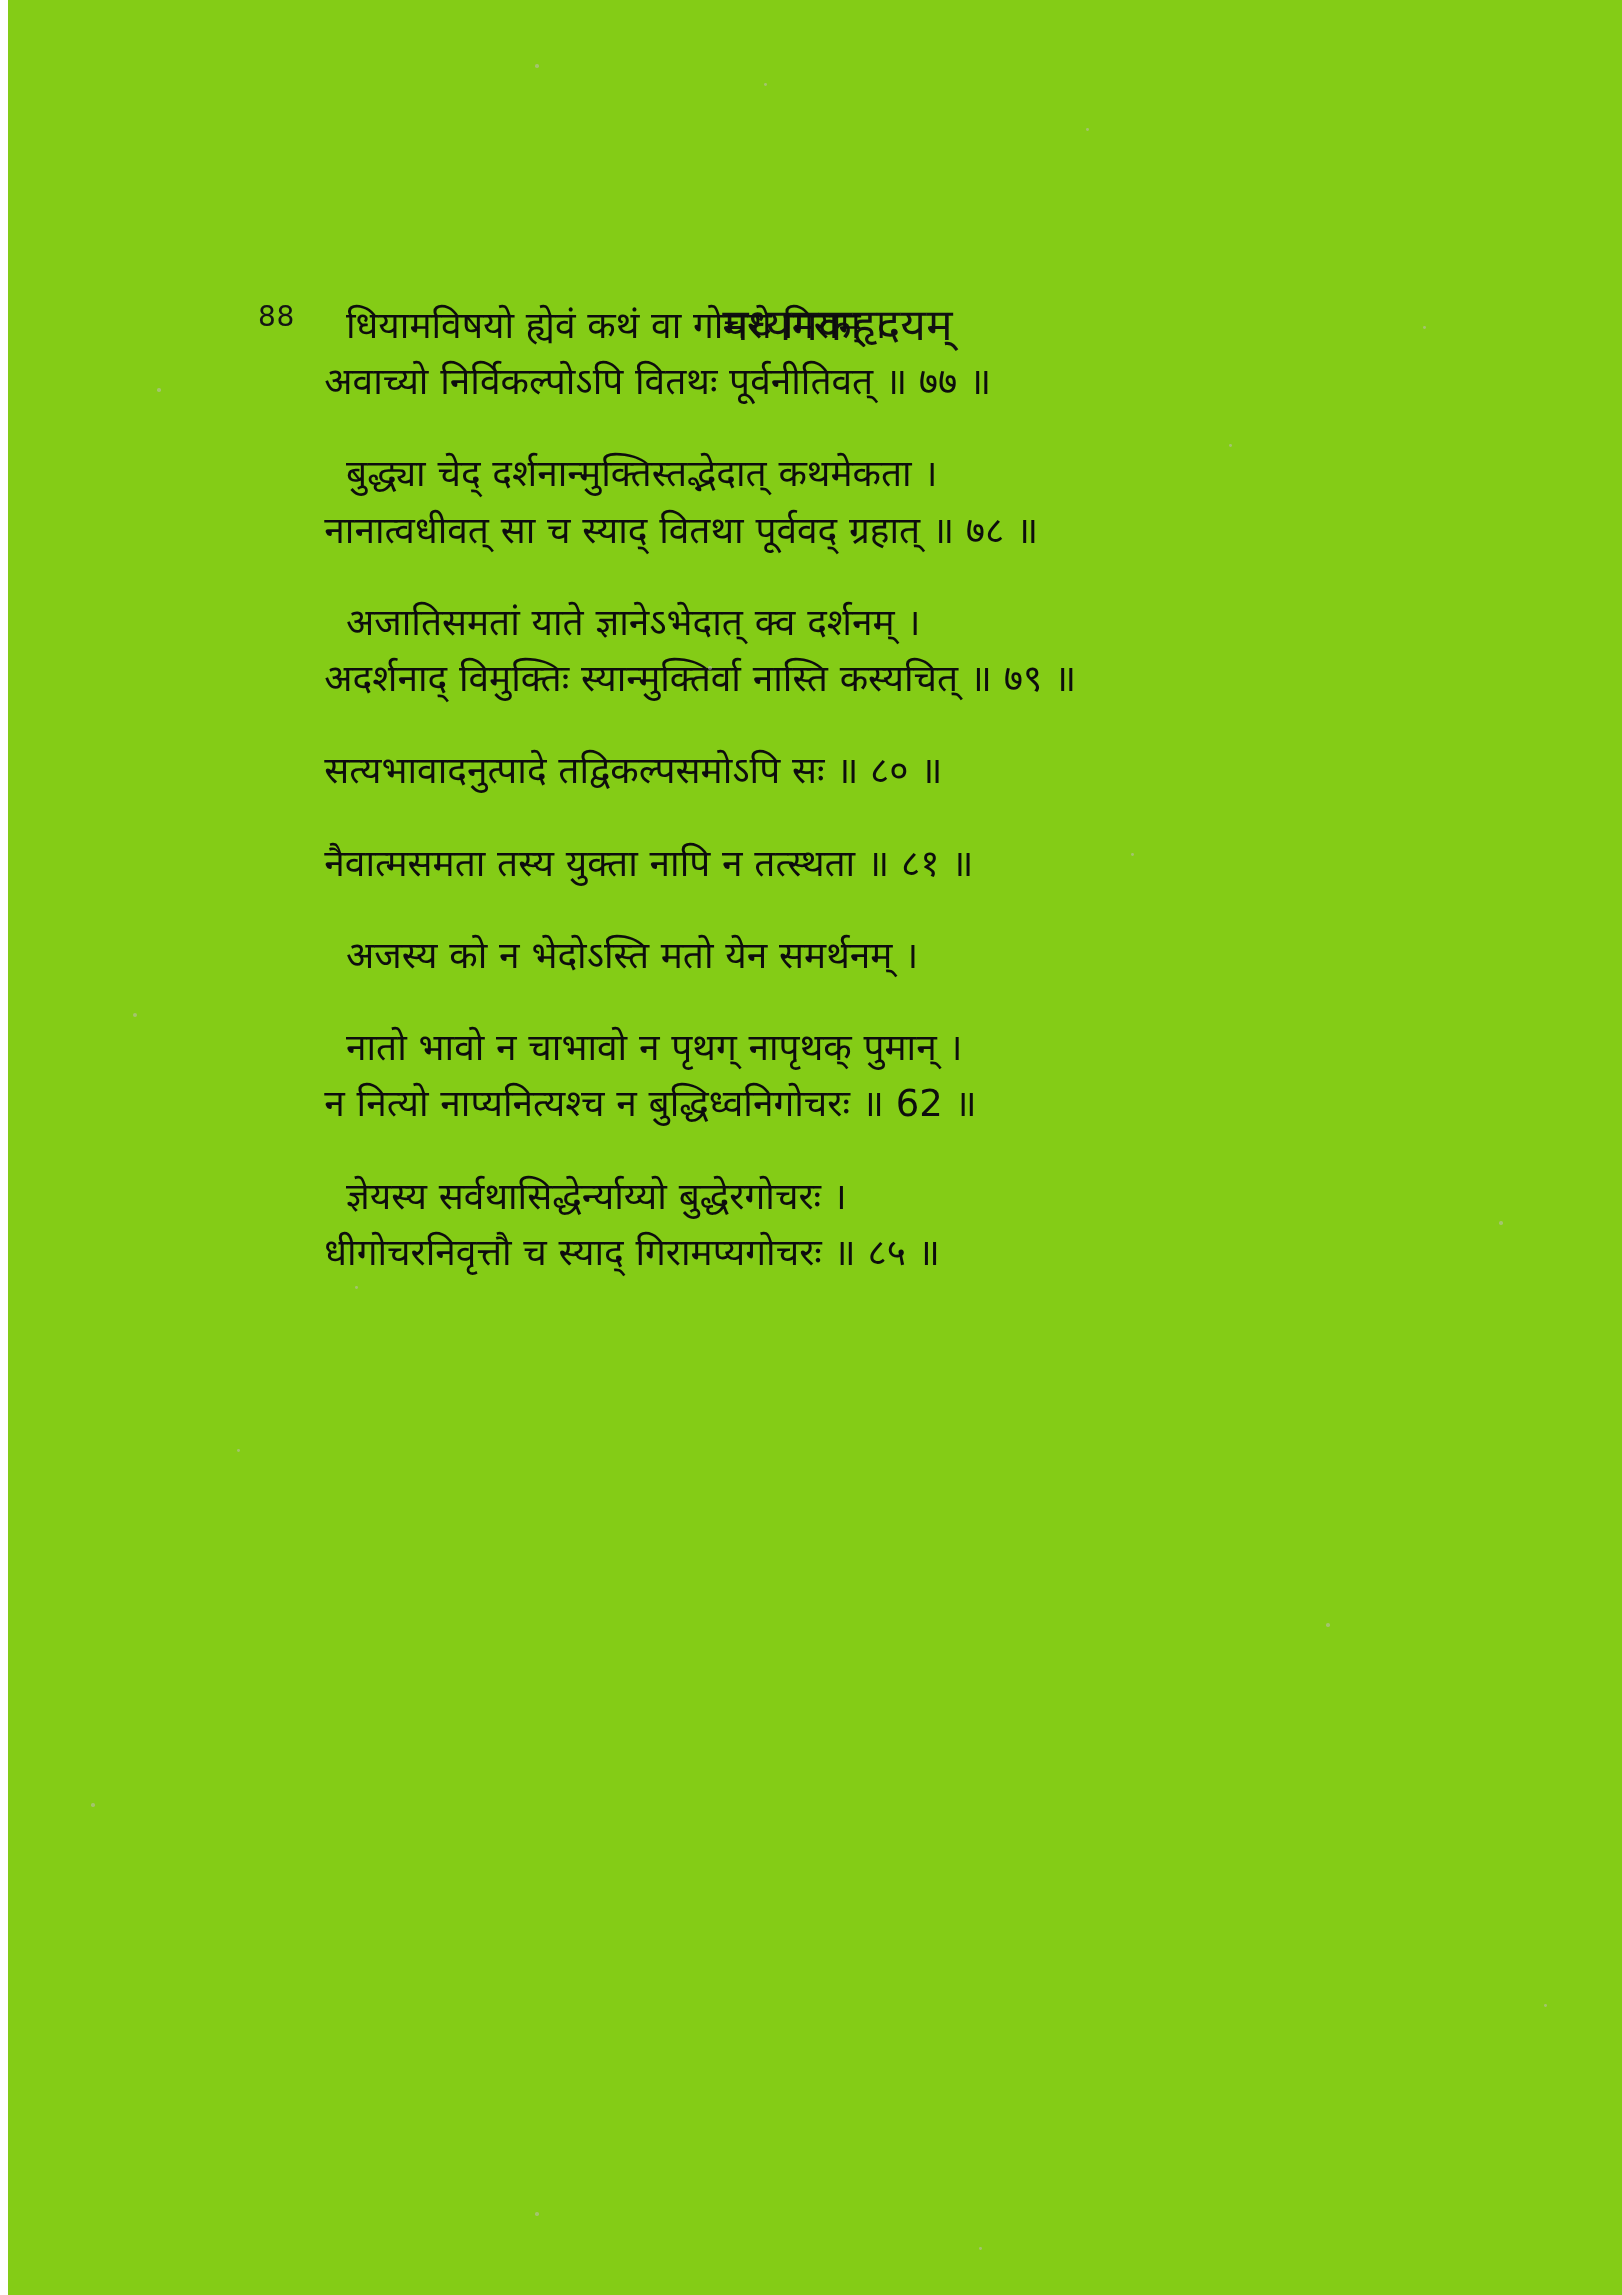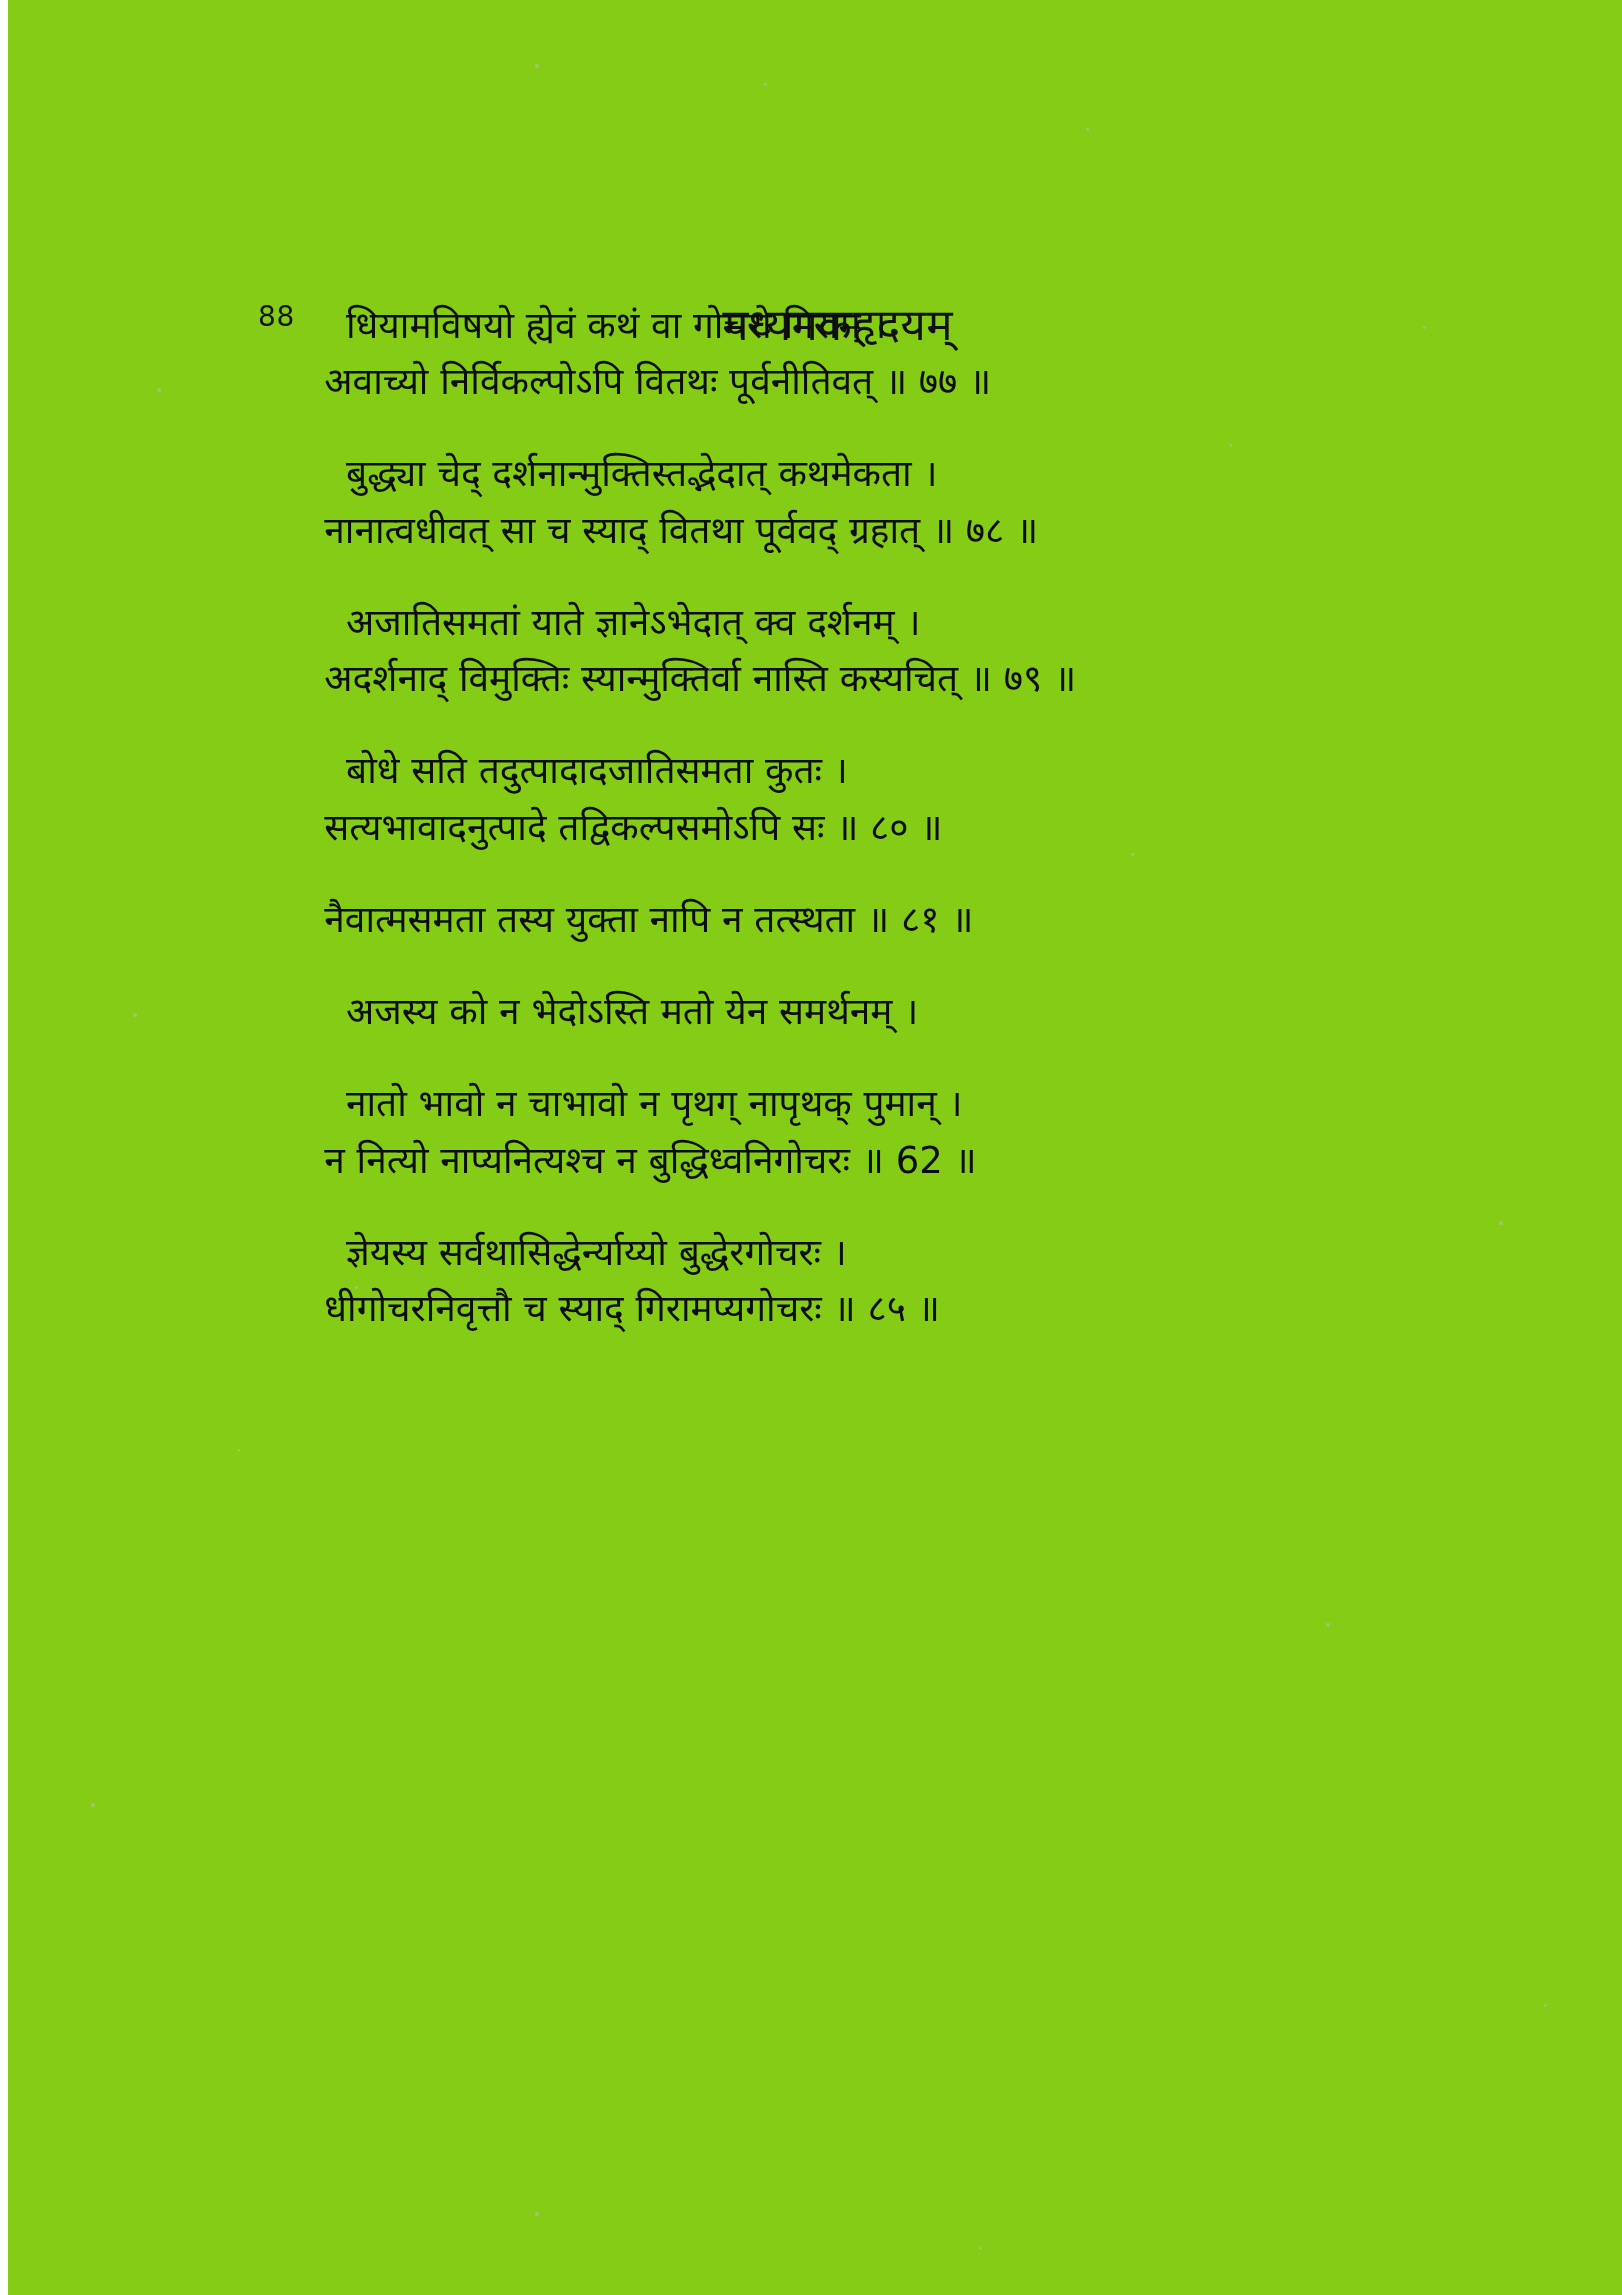--- a/index.html
+++ b/index.html
@@ -99,21 +99,20 @@
       <div class="line">बुद्ध्या चेद् दर्शनान्मुक्तिस्तद्भेदात् कथमेकता ।</div>
       <div class="line pada-b">नानात्वधीवत् सा च स्याद् वितथा पूर्ववद् ग्रहात् ॥ ७८ ॥</div>
     </div>
 
     <div class="verse">
       <div class="line">अजातिसमतां याते ज्ञानेऽभेदात् क्व दर्शनम् ।</div>
       <div class="line pada-b">अदर्शनाद् विमुक्तिः स्यान्मुक्तिर्वा नास्ति कस्यचित् ॥ ७९ ॥</div>
     </div>
 
     <div class="verse">
-      <div class="line">बोधे सति तदुत्पादादजातिसमता कुतः ।</div>
       <div class="line pada-b">सत्यभावादनुत्पादे तद्विकल्पसमोऽपि सः ॥ ८० ॥</div>
     </div>
 
     <div class="verse">
       <div class="line pada-b">नैवात्मसमता तस्य युक्ता नापि न तत्स्थता ॥ ८१ ॥</div>
     </div>
 
     <div class="verse">
       <div class="line">अजस्य को न भेदोऽस्ति मतो येन समर्थनम् ।</div>
     </div>

